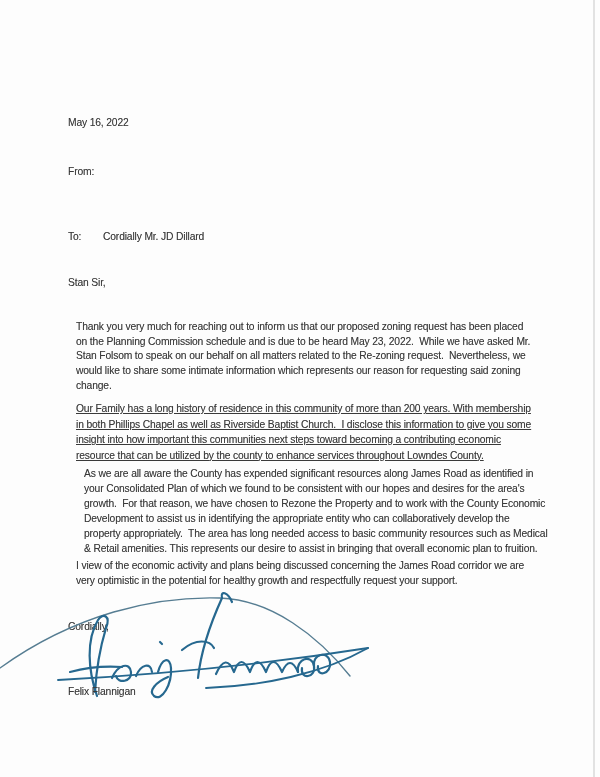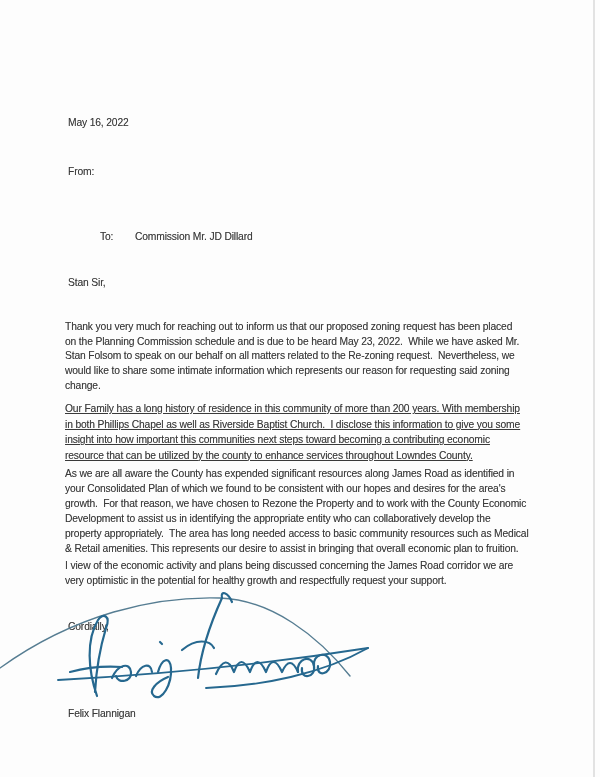--- a/index.html
+++ b/index.html
@@ -8,30 +8,30 @@
     font-family:"Liberation Sans","DejaVu Sans",sans-serif;
     color:#3a3a3a;font-size:10.3px;letter-spacing:-0.15px;
     text-shadow:0 0 0.3px rgba(60,60,60,0.45);
   }
   .abs{position:absolute;}
   .dateline{left:68px;top:117px;}
   .addr{display:flex;}
   .addr .lbl{flex:none;}
   .from{left:68px;top:164px;line-height:15px;}
   .from .lbl{width:31px;}
-  .to{left:68px;top:229px;line-height:16.5px;margin-left:32px;}
+  .to{left:68px;top:229px;line-height:16.5px;}
   .to .lbl{width:35px;}
   .salutation{left:68px;top:277px;}
-  .para{left:65px;max-width:505px;white-space:pre-wrap;line-height:14.7px;}
+  .para{left:76px;max-width:505px;white-space:pre-wrap;line-height:14.7px;}
   .p1{top:320px;}
   .p2{top:401px;line-height:15.6px;text-decoration:underline;}
-  .p3{top:467px;line-height:14.9px;}
+  .p3{top:467px;line-height:14.9px;margin-left:8px;}
   .p4{top:559px;}
   .closing{left:68px;top:621px;}
-  .signer{left:68px;top:708px;}
+  .signer{left:68px;top:686px;}
   .sig-svg{left:0;top:586px;pointer-events:none;}
   .sig-svg path{fill:none;stroke-linecap:round;stroke-linejoin:round;}
   .sig-stroke{stroke:var(--ink,#26688f);stroke-width:2.2;}
   .sig-thin{stroke:var(--ink,#26688f);stroke-width:1.9;}
   .sig-arc{stroke:var(--arc,#567d92);stroke-width:1.4;}
   .edge-line{left:593px;top:0;width:2px;height:777px;background:#e2e2e2;}
 </style>
 </head>
 <body>
 
@@ -39,21 +39,21 @@
 
   <div class="abs dateline">May 16, 2022</div>
 
   <div class="abs addr from">
     <div class="lbl">From:</div>
   </div>
 
   <div class="abs addr to">
     <div class="lbl">To:</div>
     <div>
-      <div>Commission Mr. JD Dillard</div>
+      <div>Cordially Mr. JD Dillard</div>
     </div>
   </div>
 
   <div class="abs salutation">Stan Sir,</div>
 
   <div class="abs para p1">Thank you very much for reaching out to inform us that our proposed zoning request has been placed
 on the Planning Commission schedule and is due to be heard May 23, 2022.  While we have asked Mr.
 Stan Folsom to speak on our behalf on all matters related to the Re-zoning request.  Nevertheless, we
 would like to share some intimate information which represents our reason for requesting said zoning
 change.</div>

